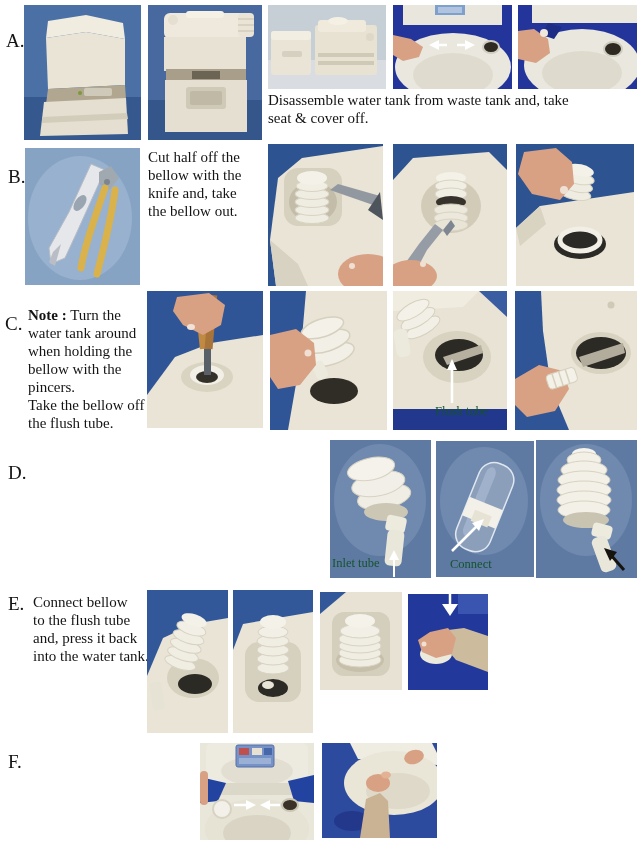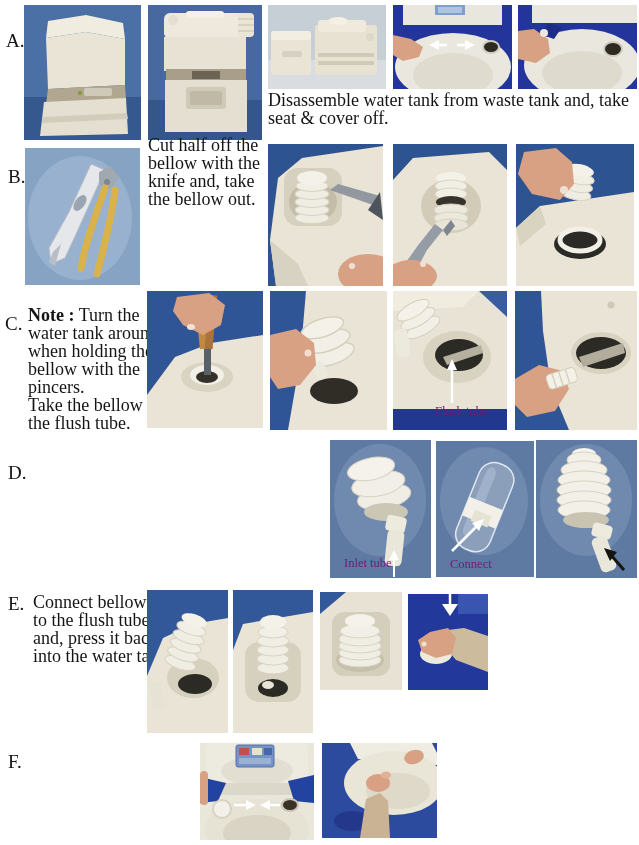--- a/index.html
+++ b/index.html
@@ -1,23 +1,23 @@
 <!DOCTYPE html>
 <html><head>
 <meta charset="utf-8">
 <style>
   html,body{margin:0;padding:0;background:#fff;}
   .page{position:relative;width:639px;height:845px;background:#fff;
         font-family:"Liberation Serif", serif;color:#141414;overflow:hidden;}
   .slabel{position:absolute;font-size:19px;line-height:1;}
-  .txt{position:absolute;font-size:18px;line-height:18px;white-space:pre-line;}
+  .txt{position:absolute;font-size:15px;line-height:18px;white-space:pre-line;}
   .txt b{font-weight:bold;}
   .photo{position:absolute;}
   .photo svg{display:block;width:100%;height:100%;}
-  .plabel{position:absolute;color:#701a75;font-size:12.5px;line-height:1;white-space:nowrap;}
+  .plabel{position:absolute;color:#14532d;font-size:12.5px;line-height:1;white-space:nowrap;}
 </style>
 </head>
 <body>
 
 <div class="page">
 
   <span class="slabel" style="left:6px;top:31px">A.</span>
 
   <div class="photo" style="left:24px;top:5px;width:117px;height:135px">
     <svg viewBox="0 0 117 135" preserveAspectRatio="none">
@@ -113,21 +113,21 @@
       <polygon points="66,16 80,22 52,84 40,110 26,116 24,100 44,64" fill="#e6e7ea" stroke="#b6bcc6" stroke-width="1"></polygon>
       <ellipse cx="55" cy="55" rx="9" ry="5" fill="#9aa5b2" transform="rotate(-55 55 55)"></ellipse>
       <polygon points="28,104 36,96 30,118 24,114" fill="#b9bec6"></polygon>
       <polygon points="74,24 86,18 94,30 84,42 74,36" fill="#a0a8b0"></polygon>
       <circle cx="82" cy="34" r="3" fill="#7d858e"></circle>
       <path d="M80,40 C70,70 60,95 56,120" stroke="#d9b24c" stroke-width="7" fill="none" stroke-linecap="round"></path>
       <path d="M90,42 C86,74 78,102 72,126" stroke="#d9b24c" stroke-width="7" fill="none" stroke-linecap="round"></path>
     </svg>
   </div>
 
-  <div class="txt" style="left:148px;top:136px">Cut half off the
+  <div class="txt" style="left:148px;top:148px">Cut half off the
 bellow with the
 knife and, take
 the bellow out.</div>
 
   <div class="photo" style="left:268px;top:144px;width:115px;height:142px">
     <svg viewBox="0 0 115 142" preserveAspectRatio="none">
       <rect width="115" height="142" fill="#2d5390"></rect>
       <polygon points="115,2 115,142 8,142 2,96 10,34 34,14" fill="#e9e4d6"></polygon>
       <polygon points="8,142 2,96 30,120 40,142" fill="#d8d2c2"></polygon>
       <rect x="16" y="24" width="58" height="58" rx="14" fill="#d6d0be"></rect>
@@ -276,21 +276,21 @@
       </g>
       <ellipse cx="56" cy="72" rx="22" ry="9" fill="#ccc6b4"></ellipse>
       <rect x="56" y="76" width="20" height="16" rx="4" fill="#edeade" transform="rotate(12 66 84)"></rect>
       <rect x="56" y="90" width="17" height="36" rx="5" fill="#e9e6da" transform="rotate(6 64 108)"></rect>
       <g>
         <line x1="64" y1="137" x2="64" y2="116" stroke="#fff" stroke-width="2"></line>
         <polygon points="64,110 59,120 69,120" fill="#fff"></polygon>
       </g>
     </svg>
   </div>
-  <span class="plabel" style="left:344px;top:557px">Inlet tube</span>
+  <span class="plabel" style="left:332px;top:557px">Inlet tube</span>
 
   <div class="photo" style="left:436px;top:441px;width:98px;height:136px">
     <svg viewBox="0 0 98 136" preserveAspectRatio="none">
       <rect width="98" height="136" fill="#5f7aa2"></rect>
       <ellipse cx="48" cy="60" rx="44" ry="54" fill="#7089ae"></ellipse>
       <g transform="rotate(22 48 68)">
         <rect x="30" y="20" width="36" height="92" rx="16" fill="#8fa3bd" fill-opacity="0.85" stroke="#dfe7f0" stroke-width="1.5"></rect>
         <rect x="36" y="26" width="10" height="74" rx="8" fill="#a9bbd2" opacity="0.7"></rect>
         <rect x="30" y="62" width="36" height="20" fill="#f2f0e8"></rect>
         <rect x="40" y="72" width="18" height="12" fill="#e6e2d4"></rect>

